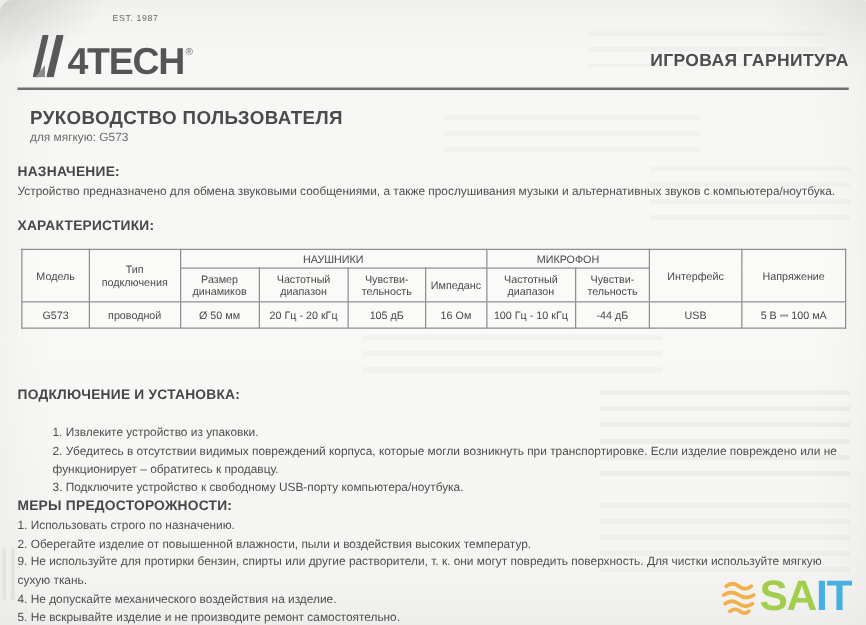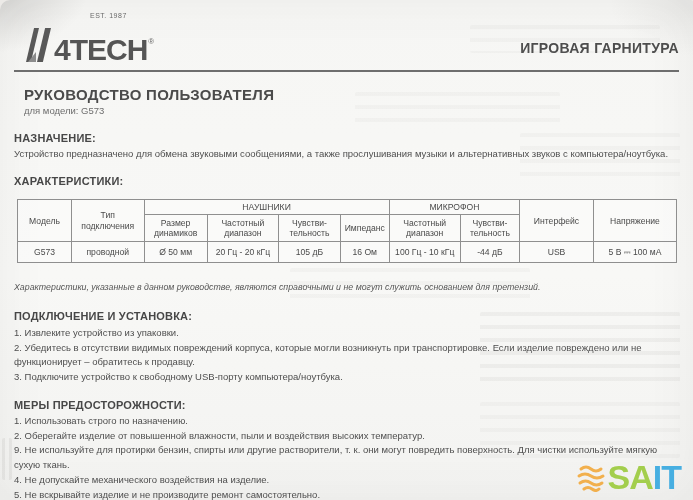--- a/index.html
+++ b/index.html
@@ -71,21 +71,21 @@
           <span class="stroke3"></span>
       </span>
       <span class="logo-text">4TECH</span>
       <span class="logo-est">EST. 1987</span>
       <span class="logo-reg">®</span>
     </div>
     <div class="header-right">ИГРОВАЯ ГАРНИТУРА</div>
   </div>
 
   <div class="doc-title">РУКОВОДСТВО ПОЛЬЗОВАТЕЛЯ</div>
-  <div class="doc-subtitle">для модели: G573</div>
+  <div class="doc-subtitle">для мягкую: G573</div>
 
   <div class="sec-h" style="top:132px;">НАЗНАЧЕНИЕ:</div>
   <div class="body-text" style="top:147px;">Устройство предназначено для обмена звуковыми сообщениями, а также прослушивания музыки и альтернативных звуков с компьютера/ноутбука.</div>
 
   <div class="sec-h" style="top:175px;">ХАРАКТЕРИСТИКИ:</div>
   <table class="specs">
     <colgroup>
       <col style="width:8.2%">
         <col style="width:11%">
         <col style="width:9.6%">
@@ -121,24 +121,23 @@
       <td>20 Гц - 20 кГц</td>
       <td>105 дБ</td>
       <td>16 Ом</td>
       <td>100 Гц - 10 кГц</td>
       <td>-44 дБ</td>
       <td>USB</td>
       <td>5 В ⎓ 100 мА</td>
     </tr>
   </tbody>
     </table>
-  <div class="note">Характеристики, указанные в данном руководстве, являются справочными и не могут служить основанием для претензий.</div>
 
   <div class="sec-h" style="top:310px;">ПОДКЛЮЧЕНИЕ И УСТАНОВКА:</div>
-  <ul class="plain-list" style="top:326px;">
+  <ul class="plain-list" style="top:340px;margin-left:28px;">
     <li>1. Извлеките устройство из упаковки.</li>
     <li>2. Убедитесь в отсутствии видимых повреждений корпуса, которые могли возникнуть при транспортировке. Если изделие повреждено или не функционирует – обратитесь к продавцу.</li>
     <li>3. Подключите устройство к свободному USB-порту компьютера/ноутбука.</li>
   </ul>
 
   <div class="sec-h" style="top:399px;">МЕРЫ ПРЕДОСТОРОЖНОСТИ:</div>
   <ul class="plain-list" style="top:414px;">
     <li>1. Использовать строго по назначению.</li>
     <li>2. Оберегайте изделие от повышенной влажности, пыли и воздействия высоких температур.</li>
     <li>9. Не используйте для протирки бензин, спирты или другие растворители, т. к. они могут повредить поверхность. Для чистки используйте мягкую сухую ткань.</li>

